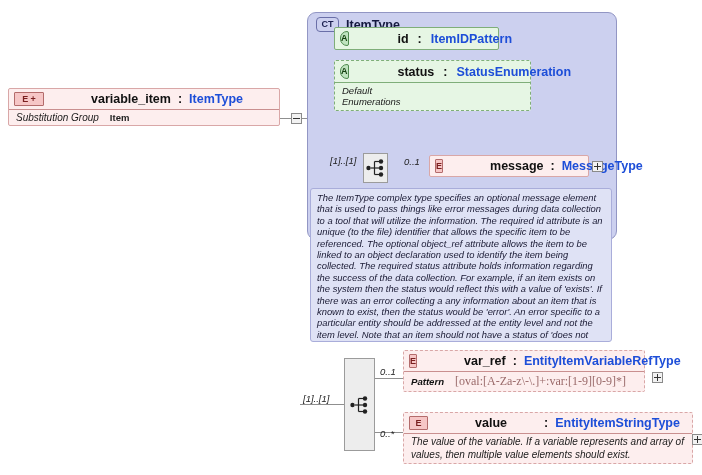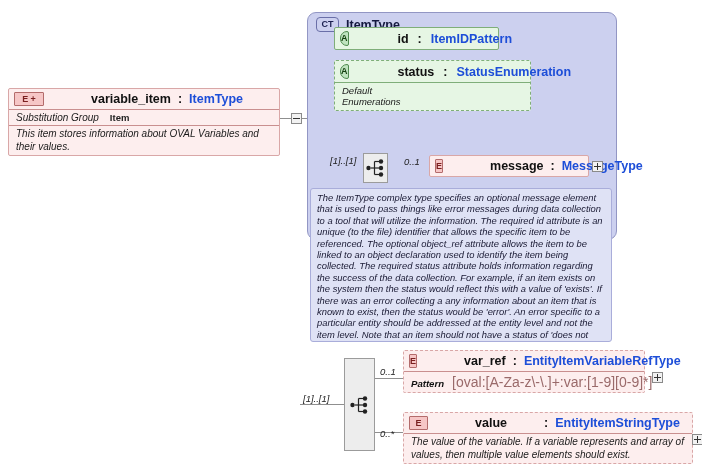--- a/index.html
+++ b/index.html
@@ -129,21 +129,21 @@
   .enum-values .opt{color:#7b7b7b;}
 
   
   .pat-row{
     display:flex;gap:8px;align-items:baseline;
     border-top:1px solid #c98f8f;
     padding:2px 6px 2px 7px;
     white-space:nowrap;
   }
   .pat-label{font-size:9.6px;font-style:italic;font-weight:bold;color:#111;}
-  .pat-val{font-size:14px;color:#9a6a6a;font-family:Liberation Sans, sans-serif;}
+  .pat-val{font-size:12px;color:#9a6a6a;font-family:Liberation Serif, serif;}
 
   .sub-row{
     display:flex;gap:11px;align-items:baseline;
     border-top:1px solid #c98f8f;
     padding:2px 6px 2px 7px;white-space:nowrap;
   }
   .sub-label{font-size:10px;font-style:italic;color:#1a1a1a;}
   .sub-val{font-size:9.5px;font-weight:bold;color:#222;}
 
   
@@ -209,21 +209,20 @@
         <span>+</span>
     </span>
     <span class="name">variable_item</span>
     <span class="colon">:</span>
     <span class="type">ItemType</span>
   </div>
   <div class="sub-row">
     <span class="sub-label">Substitution Group</span>
     <span class="sub-val">Item</span>
   </div>
-  <div class="box-row wrap">This item stores information about OVAL Variables and their values.</div>
 </div>
 
 <div class="pm abs" style="left:291px;top:113px;">
   <span class="h"></span>
 </div>
 
 <div class="ct abs" style="left:307px;top:12px;width:310px;height:228px;">
   <div class="ct-label">
     <span class="badge badge-ct">CT</span>
     <span>ItemType</span>

